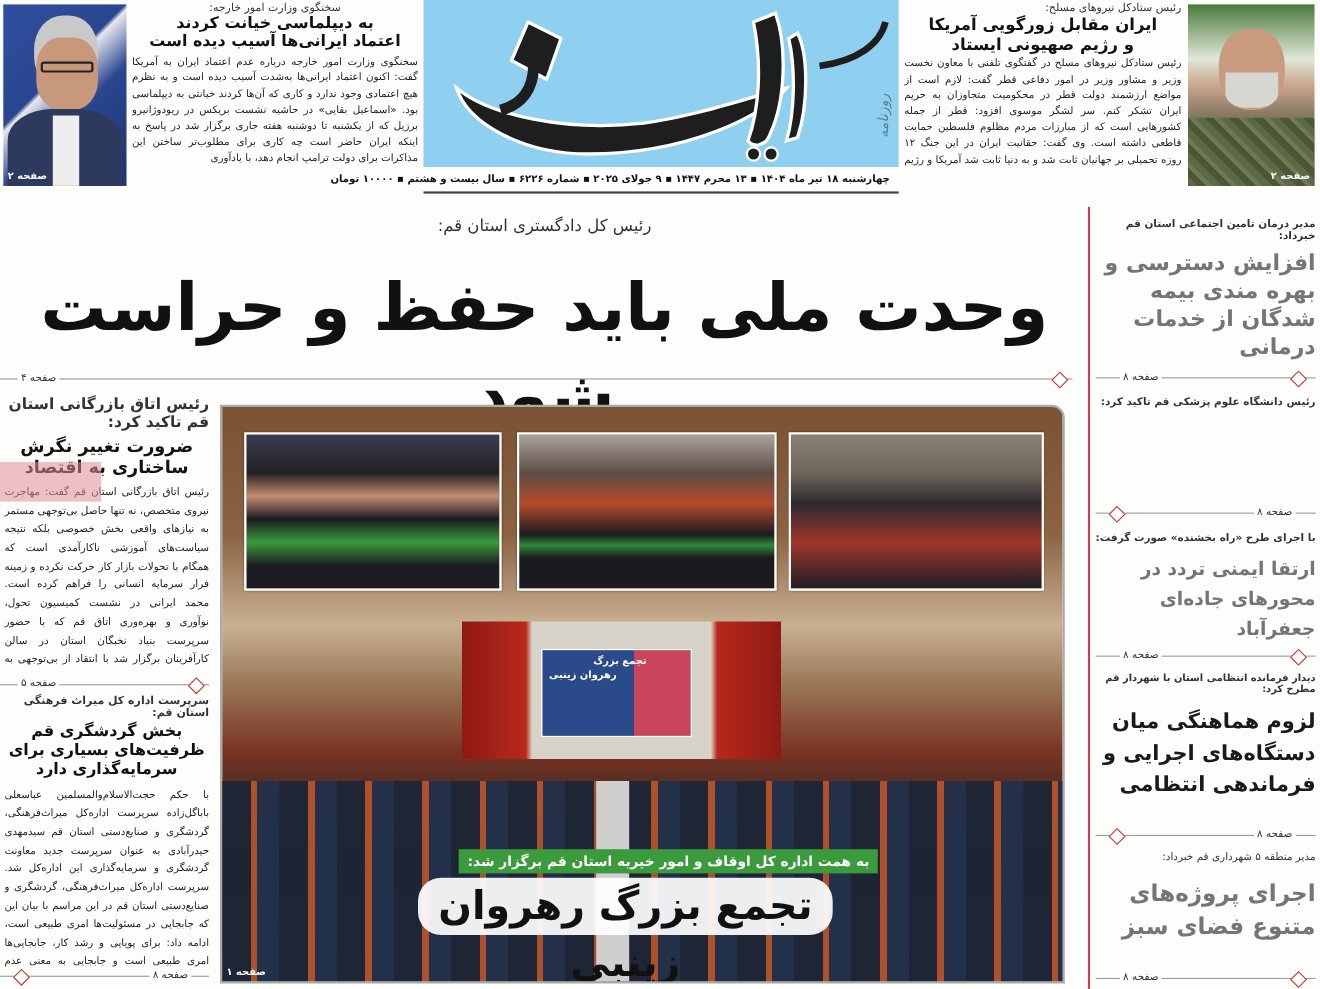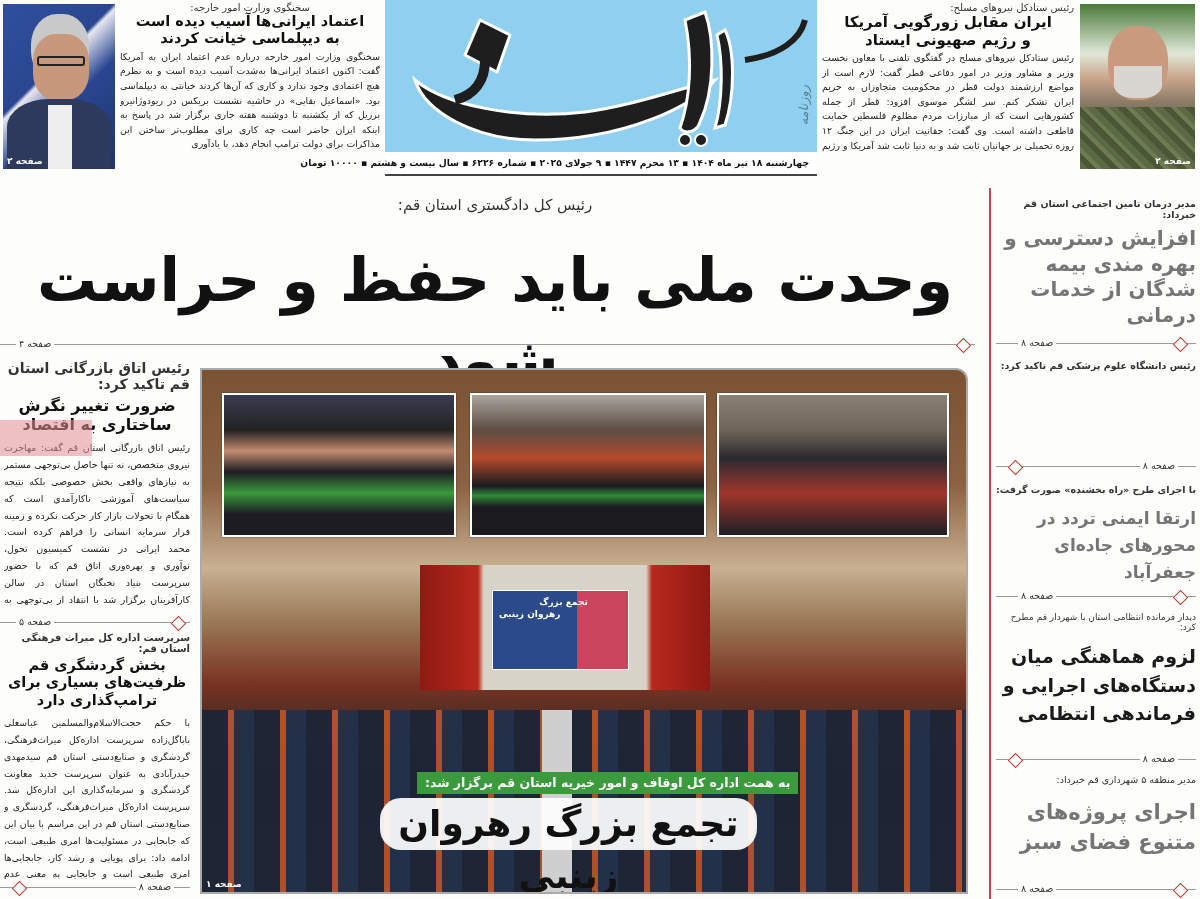--- a/index.html
+++ b/index.html
@@ -52,22 +52,22 @@
   <div style="position:absolute;right:6px;top:85px;font-size:13px;color:#5a7f96;font-style:italic;writing-mode:vertical-rl;transform:rotate(180deg);">روزنامه</div>
   <div style="position:absolute;opacity:0;">ایران</div>
 </div>
 <div class="abs" style="left:385px;top:152px;width:432px;height:20px;border-top:2px solid #fff;border-bottom:2px solid #444;background:#fff;">
   <div style="font-size:9.2px;line-height:18px;text-align:right;padding-right:8px;white-space:nowrap;font-weight:bold;color:#111;">چهارشنبه ۱۸ تیر ماه ۱۴۰۴ ▪ ۱۳ محرم ۱۴۴۷ ▪ ۹ جولای ۲۰۲۵ ▪ شماره ۶۲۲۶ ▪ سال بیست و هشتم ▪ ۱۰۰۰۰ تومان</div>
 </div>
 
 <div class="abs" style="left:120px;top:2px;width:260px;height:168px;">
   <div class="kicker" style="font-size:10px;text-align:center;">سخنگوی وزارت امور خارجه:</div>
   <div class="head-top" style="font-size:14.5px;">
+    <div>به دیپلماسی خیانت کردند</div>
     <div>اعتماد ایرانی‌ها آسیب دیده است</div>
-    <div>به دیپلماسی خیانت کردند</div>
   </div>
   <div class="body-text" style="font-size:9.4px;line-height:14.6px;margin-top:2px;height:103px;overflow:hidden;">سخنگوی وزارت امور خارجه درباره عدم اعتماد ایران به آمریکا گفت: اکنون اعتماد ایرانی‌ها به‌شدت آسیب دیده است و به نظرم هیچ اعتمادی وجود ندارد و کاری که آن‌ها کردند خیانتی به دیپلماسی بود. «اسماعیل بقایی» در حاشیه نشست بریکس در ریودوژانیرو برزیل که از یکشنبه تا دوشنبه هفته جاری برگزار شد در پاسخ به اینکه ایران حاضر است چه کاری برای مطلوب‌تر ساختن این مذاکرات برای دولت ترامپ انجام دهد، با یادآوری</div>
 </div>
 <div class="abs photo" style="left:3px;top:4px;width:112px;height:165px;background:linear-gradient(135deg,#2f4f9f 0%,#2a4690 40%,#e7e7f0 42%,#2a4690 60%,#1f3470 100%);">
   <div style="position:absolute;left:28px;top:10px;width:58px;height:68px;border-radius:45%;background:#c9c9c9;"></div>
   <div style="position:absolute;left:30px;top:30px;width:56px;height:66px;border-radius:40%;background:#c8987c;"></div>
   <div style="position:absolute;left:34px;top:52px;width:48px;height:10px;border:2px solid #222;border-radius:3px;box-sizing:border-box;"></div>
   <div style="position:absolute;left:4px;bottom:0;width:104px;height:70px;border-radius:40% 40% 0 0;background:#2d3a5e;"></div>
   <div style="position:absolute;left:45px;bottom:0;width:24px;height:64px;background:#eee;"></div>
   <div class="pg-label" style="left:4px;bottom:3px;">صفحه ۲</div>
@@ -115,21 +115,21 @@
   <div class="line"></div>
   <div class="diamond" style="right:6px;"></div>
   <div class="plabel" style="left:16px;">صفحه ۵</div>
 </div>
 
 <div class="abs" style="left:4px;top:632px;width:186px;">
   <div class="kicker" style="font-size:10px;font-weight:bold;">سرپرست اداره کل میراث فرهنگی استان قم:</div>
   <div class="head-top" style="font-size:14.5px;margin-top:3px;">
     <div>بخش گردشگری قم</div>
     <div>ظرفیت‌های بسیاری برای</div>
-    <div>ترامپ‌گذاری دارد</div>
+    <div>سرمایه‌گذاری دارد</div>
   </div>
   <div class="body-text" style="font-size:9.3px;line-height:16.8px;margin-top:6px;height:168px;overflow:hidden;">با حکم حجت‌الاسلام‌والمسلمین عباسعلی باباگل‌زاده سرپرست اداره‌کل میراث‌فرهنگی، گردشگری و صنایع‌دستی استان قم سیدمهدی حیدرآبادی به عنوان سرپرست جدید معاونت گردشگری و سرمایه‌گذاری این اداره‌کل شد. سرپرست اداره‌کل میراث‌فرهنگی، گردشگری و صنایع‌دستی استان قم در این مراسم با بیان این که جابجایی در مسئولیت‌ها امری طبیعی است، ادامه داد: برای پویایی و رشد کار، جابجایی‌ها امری طبیعی است و جابجایی به معنی عدم کارایی فرد</div>
 </div>
 <div class="sep" style="left:0;top:882px;width:190px;">
   <div class="line"></div>
   <div class="diamond" style="left:14px;"></div>
   <div class="plabel" style="right:16px;">صفحه ۸</div>
 </div>
 
 <div class="abs" style="left:989px;top:188px;width:2px;height:711px;background:#b5485a;"></div>
@@ -157,21 +157,21 @@
   <div class="kicker" style="font-size:9.5px;font-weight:bold;">با اجرای طرح «راه بخشنده» صورت گرفت:</div>
   <div class="rc-head rc-gray" style="font-size:17px;margin-top:10px;line-height:1.6;">ارتقا ایمنی تردد در محورهای جاده‌ای جعفرآباد</div>
 </div>
 <div class="sep" style="left:996px;top:591px;width:200px;">
   <div class="line"></div>
   <div class="diamond" style="right:10px;"></div>
   <div class="plabel" style="left:22px;">صفحه ۸</div>
 </div>
 
 <div class="abs" style="left:996px;top:612px;width:200px;">
-  <div class="kicker" style="font-size:9px;">دیدار فرمانده انتظامی استان با شهردار قم مطرح کرد:</div>
+  <div class="kicker" style="font-size:9px;font-weight:bold;">دیدار فرمانده انتظامی استان با شهردار قم مطرح کرد:</div>
   <div class="rc-head rc-dark" style="font-size:19px;margin-top:10px;line-height:1.5;">لزوم هماهنگی میان دستگاه‌های اجرایی و فرماندهی انتظامی</div>
 </div>
 <div class="sep" style="left:996px;top:754px;width:200px;">
   <div class="line"></div>
   <div class="diamond" style="left:14px;"></div>
   <div class="plabel" style="right:18px;">صفحه ۸</div>
 </div>
 
 <div class="abs" style="left:996px;top:774px;width:200px;">
   <div class="kicker" style="font-size:9.5px;">مدیر منطقه ۵ شهرداری قم خبرداد:</div>

